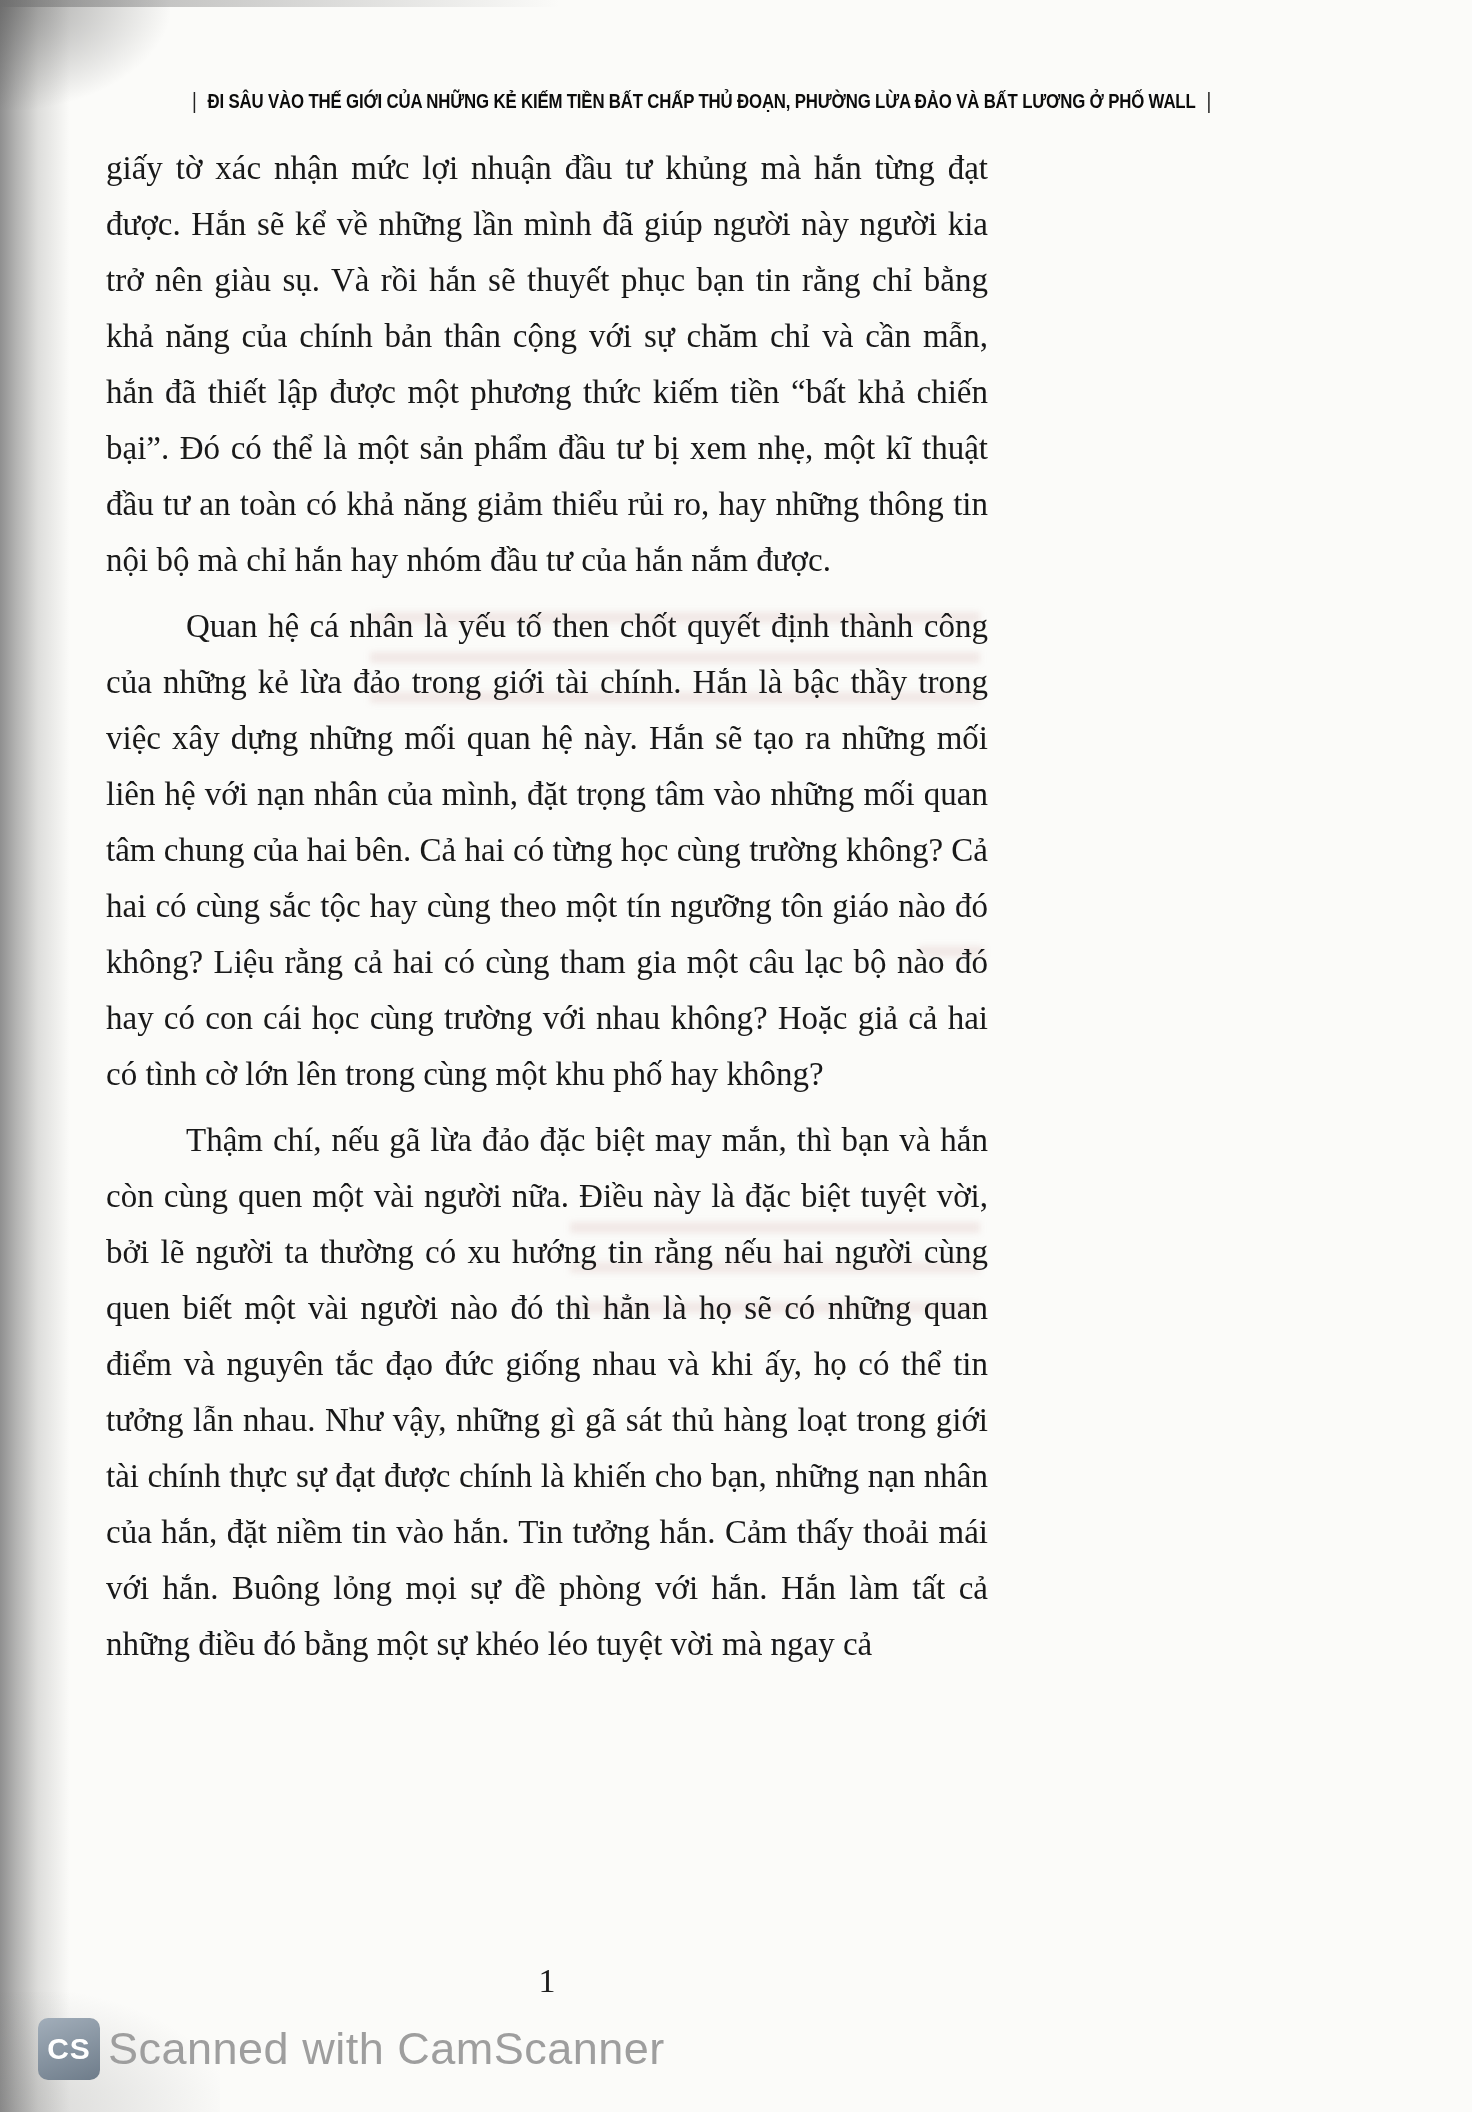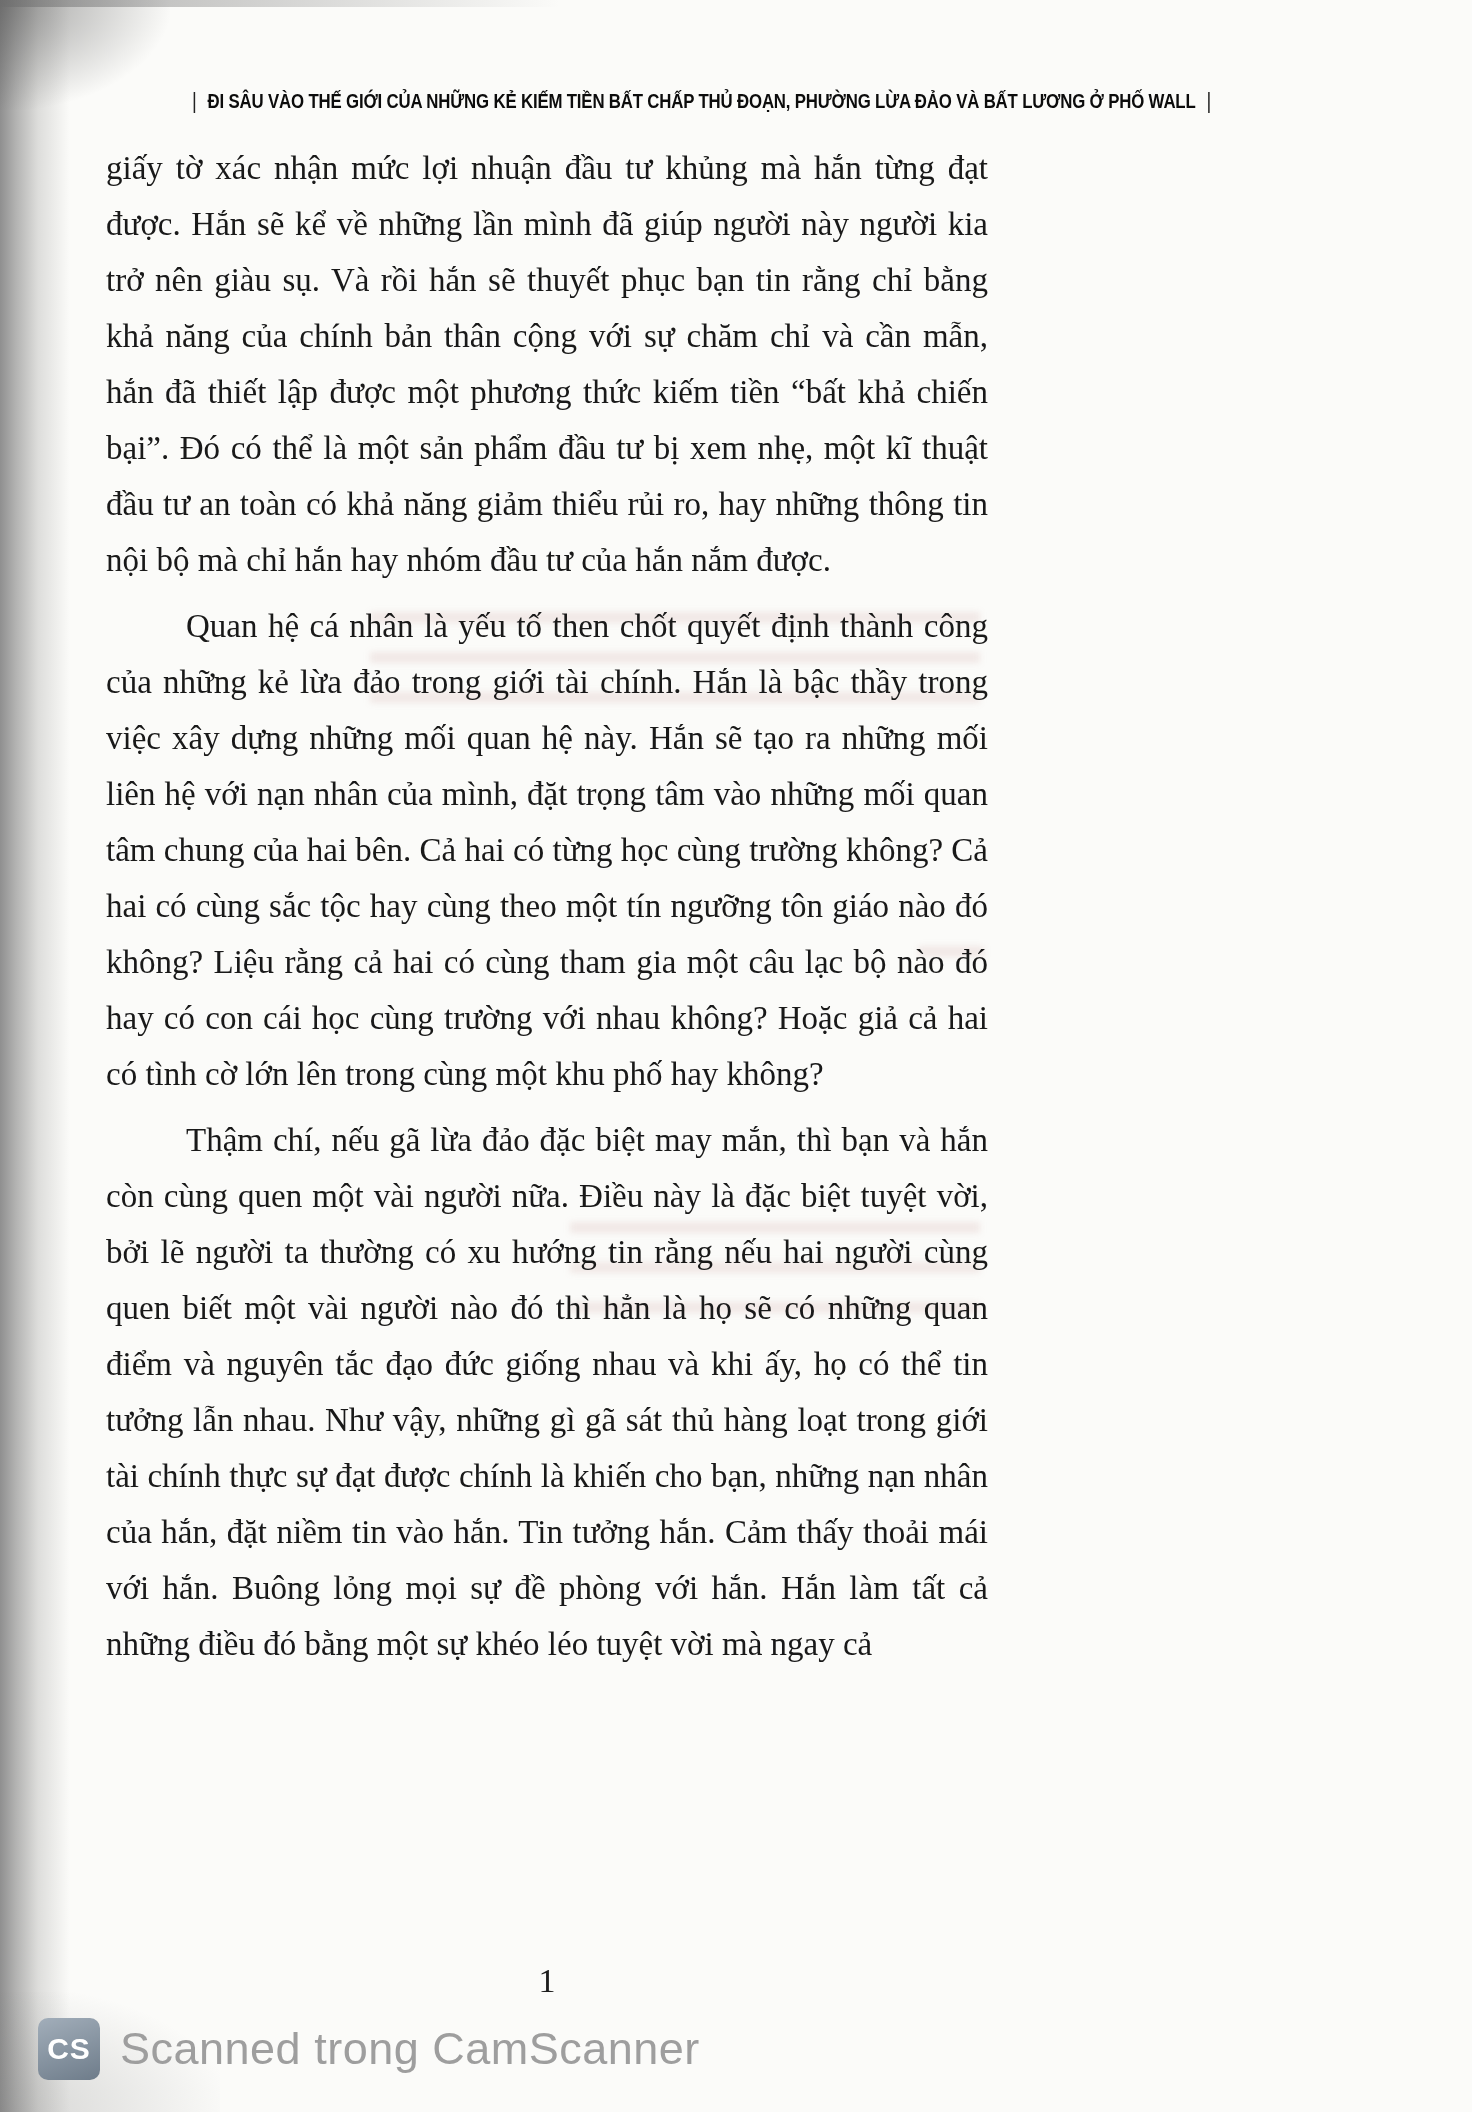--- a/index.html
+++ b/index.html
@@ -113,21 +113,21 @@
     font-family: "Liberation Serif", serif;
     font-size: 34px;
     color: #1d1d1d;
   }
   .scan-footer {
     position: absolute;
     left: 38px;
     top: 2018px;
     display: flex;
     align-items: center;
-    gap: 20px;
+    gap: 8px;
     text-align: center;
   }
   .scan-logo {
     width: 62px;
     height: 62px;
     border-radius: 10px;
     background: linear-gradient(160deg, #a2aeba 0%, #6e7c8a 100%);
     color: #ffffff;
     font-family: "Liberation Sans", sans-serif;
     font-weight: 700;
@@ -166,14 +166,14 @@
 <div class="content">
   <p>giấy tờ xác nhận mức lợi nhuận đầu tư khủng mà hắn từng đạt được. Hắn sẽ kể về những lần mình đã giúp người này người kia trở nên giàu sụ. Và rồi hắn sẽ thuyết phục bạn tin rằng chỉ bằng khả năng của chính bản thân cộng với sự chăm chỉ và cần mẫn, hắn đã thiết lập được một phương thức kiếm tiền “bất khả chiến bại”. Đó có thể là một sản phẩm đầu tư bị xem nhẹ, một kĩ thuật đầu tư an toàn có khả năng giảm thiểu rủi ro, hay những thông tin nội bộ mà chỉ hắn hay nhóm đầu tư của hắn nắm được.</p>
   <p>Quan hệ cá nhân là yếu tố then chốt quyết định thành công của những kẻ lừa đảo trong giới tài chính. Hắn là bậc thầy trong việc xây dựng những mối quan hệ này. Hắn sẽ tạo ra những mối liên hệ với nạn nhân của mình, đặt trọng tâm vào những mối quan tâm chung của hai bên. Cả hai có từng học cùng trường không? Cả hai có cùng sắc tộc hay cùng theo một tín ngưỡng tôn giáo nào đó không? Liệu rằng cả hai có cùng tham gia một câu lạc bộ nào đó hay có con cái học cùng trường với nhau không? Hoặc giả cả hai có tình cờ lớn lên trong cùng một khu phố hay không?</p>
   <p>Thậm chí, nếu gã lừa đảo đặc biệt may mắn, thì bạn và hắn còn cùng quen một vài người nữa. Điều này là đặc biệt tuyệt vời, bởi lẽ người ta thường có xu hướng tin rằng nếu hai người cùng quen biết một vài người nào đó thì hẳn là họ sẽ có những quan điểm và nguyên tắc đạo đức giống nhau và khi ấy, họ có thể tin tưởng lẫn nhau. Như vậy, những gì gã sát thủ hàng loạt trong giới tài chính thực sự đạt được chính là khiến cho bạn, những nạn nhân của hắn, đặt niềm tin vào hắn. Tin tưởng hắn. Cảm thấy thoải mái với hắn. Buông lỏng mọi sự đề phòng với hắn. Hắn làm tất cả những điều đó bằng một sự khéo léo tuyệt vời mà ngay cả</p>
 </div>
 
 <div class="page-number">1</div>
 
 <div class="scan-footer">
   <div class="scan-logo">CS</div>
-  <div class="scan-text">Scanned trong CamScanner</div>
+  <div class="scan-text">Scanned with CamScanner</div>
 </div>
 
 </body></html>

